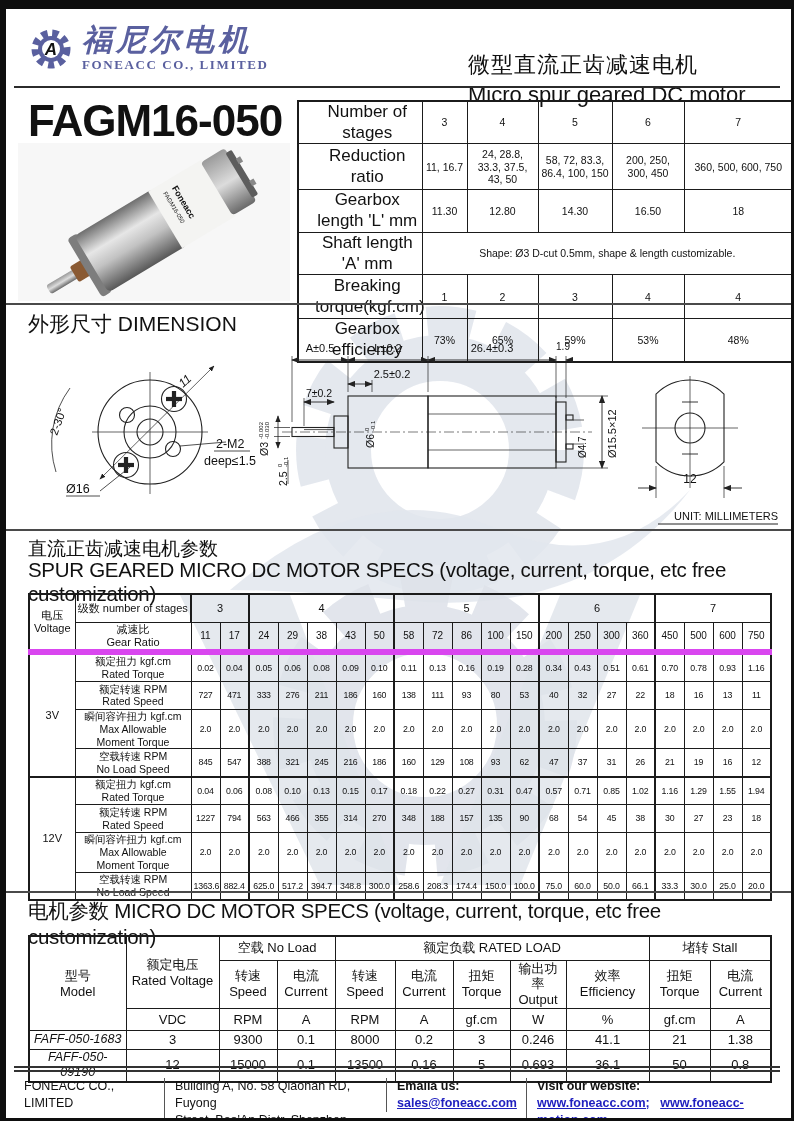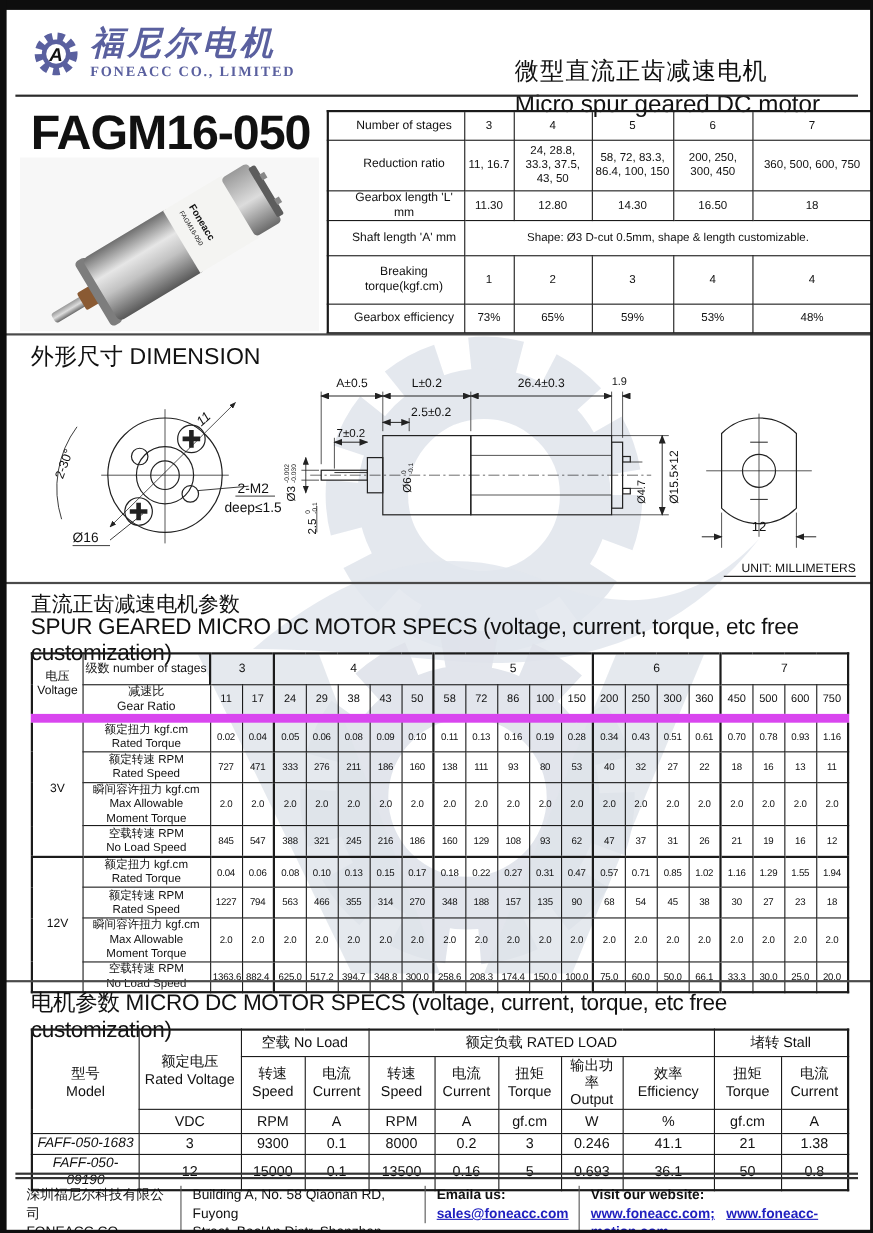--- a/index.html
+++ b/index.html
@@ -22,39 +22,39 @@
   .model-title { left:28px; top:96px; font-size:44px; font-weight:bold; letter-spacing:-1px; }
 
   
   .tbl { border-collapse:collapse; table-layout:fixed; border:2px solid #1b1b1b; background:transparent; }
   .tbl td, .tbl th { border:1px solid #1b1b1b; text-align:center; vertical-align:middle;
                      padding:0 2px; white-space:pre-line; font-weight:400; line-height:1.22; color:#111; }
 
   
   .gx { left:297px; top:100px; width:495px; }
   .gx td { font-size:10.5px; }
-  .gx td.lbl { font-size:11px;padding-left:16px; }
+  .gx td.lbl { font-size:17px;padding-left:16px; }
   .gx tr:nth-child(1){height:26px} .gx tr:nth-child(2){height:46px}
   .gx tr:nth-child(3){height:26px} .gx tr:nth-child(4){height:32px}
   .gx tr:nth-child(5){height:44px} .gx tr:nth-child(6){height:26px}
 
   
   .h-dim { left:28px; top:310px; font-size:21px; }
   .h-cn  { left:28px; top:536px; font-size:19px; }
   .h-en  { left:28px; top:558px; font-size:20.5px; letter-spacing:-0.3px; }
   .h-dc  { left:28px; top:897px; font-size:20.5px; letter-spacing:-0.3px; }
 
   
   .spec { left:28px; top:593px; width:742px; }
   .spec th { font-size:11px; }
   .spec th.rt { font-size:10px; }
   .spec td.dc { font-size:8.8px; letter-spacing:-0.2px; }
   .spec td.rl { font-size:10.5px; }
   .spec td.vc { font-size:11px; }
-  .spec thead { border-bottom:8px solid #d946ef; }
+  .spec thead { border-bottom:6px solid #d946ef; }
   .spec thead tr:nth-child(1){height:28px} .spec thead tr:nth-child(2){height:26px}
   .spec tbody tr { height:28px; }
   .spec tbody tr.tall { height:37px; }
   .spec tbody tr.secstart td { border-top:2px solid #1b1b1b; }
   .spec .gb { border-left:2px solid #1b1b1b; }
 
   
   .dcm { left:28px; top:935px; width:742px; }
   .dcm th { font-size:13px; }
   .dcm td { font-size:13px; }
@@ -686,21 +686,20 @@
           <td>50</td>
           <td>0.8</td>
         </tr>
       </tbody>
   </table>
 
   <div class="abs dbl"></div>
 
   <div class="abs footer">
     <div class="col fc1">
-      <div>深圳福尼尔科技有限公司</div>
       <div>FONEACC CO., LIMITED</div>
     </div>
     <div class="col fc2">
       <div>Building A, No. 58 Qiaonan RD, Fuyong</div>
       <div>Street, Bao'An Distr. Shenzhen, China</div>
     </div>
     <div class="col fc3">
       <div class="b">Emaila us:</div>
       <a href="#">sales@foneacc.com</a>
     </div>

